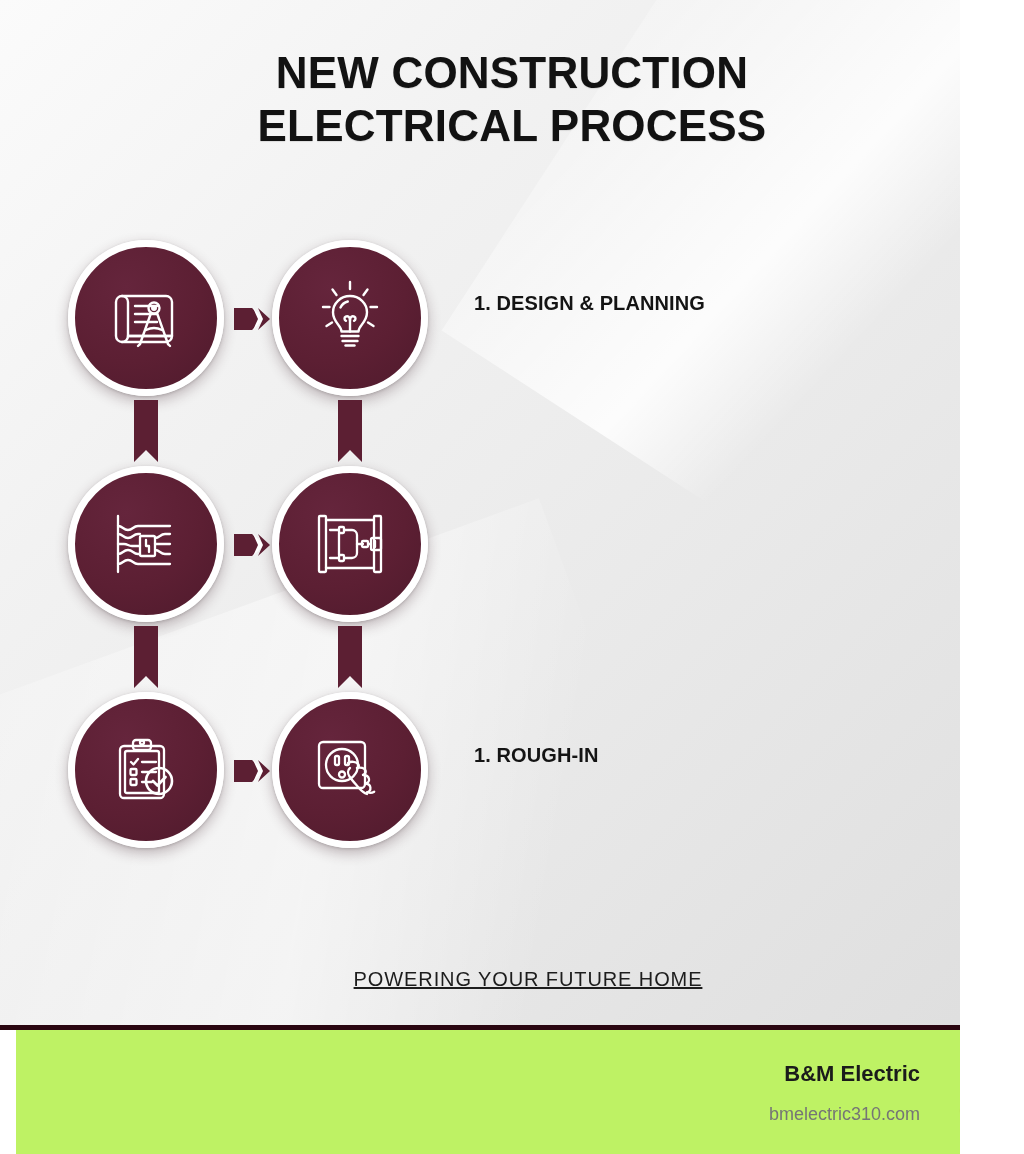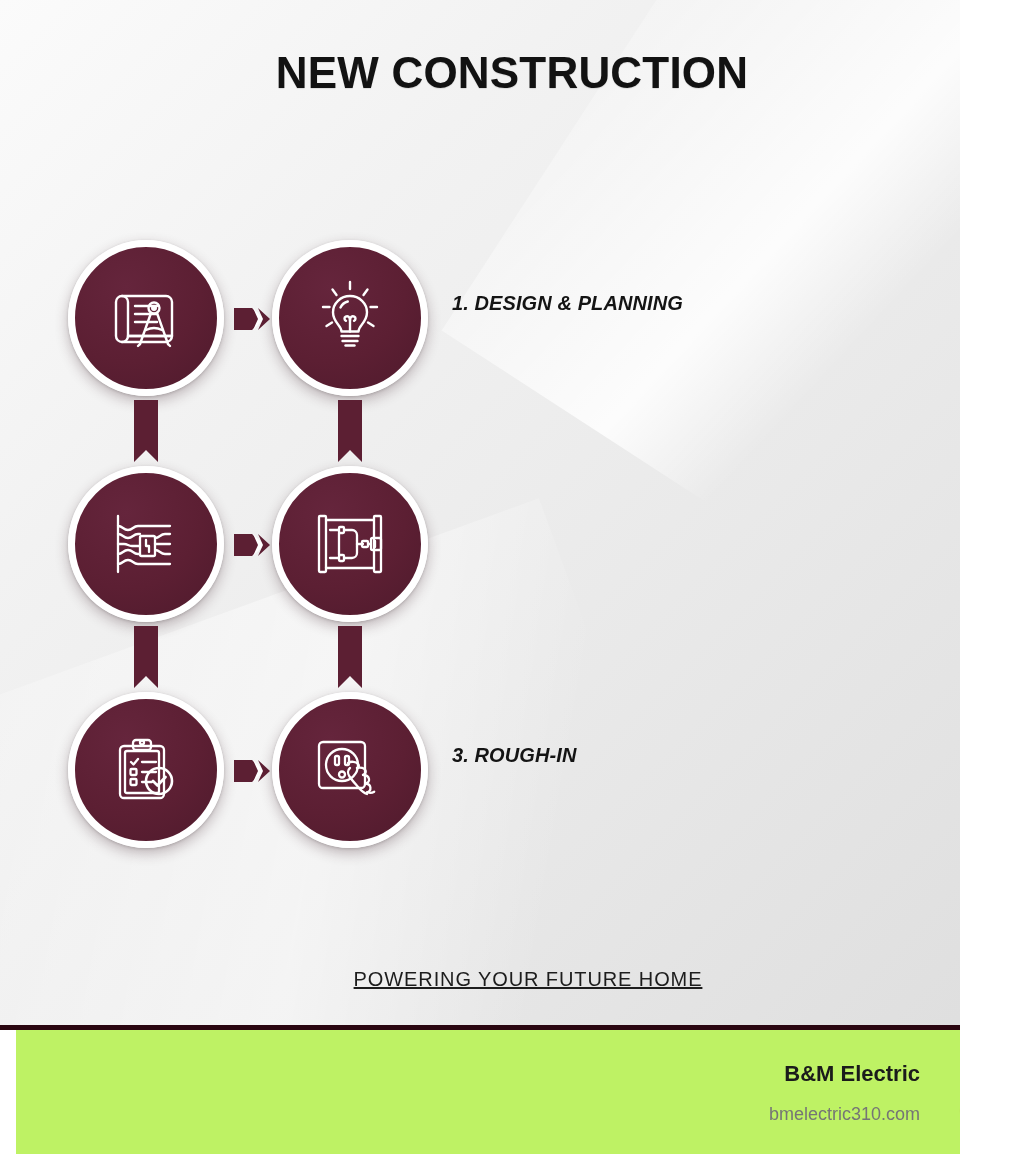--- a/index.html
+++ b/index.html
@@ -120,23 +120,22 @@
     width: 34px;
     height: 68px;
     z-index: 2;
   }
   .conn-v.col-a { left: 129px; }
   .conn-v.col-b { left: 333px; }
 
   
   .step-text {
     position: absolute;
-    left: 452px;
+    left: 474px;
     width: 520px;
-    font-style: italic;
   }
   .step-text.r1 { top: 52px; }
   .step-text.r2 { top: 278px; }
 
   .step-title {
     font-size: 20px;
     font-weight: bold;
     color: #141414;
     letter-spacing: 0.1px;
     margin-bottom: 16px;
@@ -213,20 +212,21 @@
 <body>
 
 <div class="poster">
   <div class="panel">
     <div class="sheen"></div>
     <div class="sheen2"></div>
   </div>
 
   <div class="title-block">
     <div class="title-line">NEW CONSTRUCTION</div>
+    <div class="title-line">ELECTRICAL PROCESS</div>
   </div>
 
   <div class="steps">
 
     <div class="step-row">
 
       <div class="circle-wrap col-a">
         <div class="circle">
           <svg width="88" height="88" viewBox="0 0 88 88">
             <g fill="none" stroke="#fff" stroke-width="2.4" stroke-linecap="round" stroke-linejoin="round">
@@ -358,21 +358,21 @@
           <path d="M5 0 H29 V62 L17 50 L5 62 Z" fill="#5c1f33"></path>
         </svg>
       </div>
       <div class="conn-v col-b">
         <svg width="34" height="68" viewBox="0 0 34 68">
           <path d="M5 0 H29 V62 L17 50 L5 62 Z" fill="#5c1f33"></path>
         </svg>
       </div>
 
       <div class="step-text r2">
-        <div class="step-title">3. ROUGH-IN</div>
+        <div class="step-title">1. ROUGH-IN</div>
       </div>
     </div>
 
     <div class="step-row">
 
       <div class="circle-wrap col-a">
         <div class="circle">
           <svg width="88" height="88" viewBox="0 0 88 88">
             <g fill="none" stroke="#fff" stroke-width="2.3" stroke-linecap="round" stroke-linejoin="round">
               <rect x="18" y="20" width="44" height="52" rx="4"></rect>

